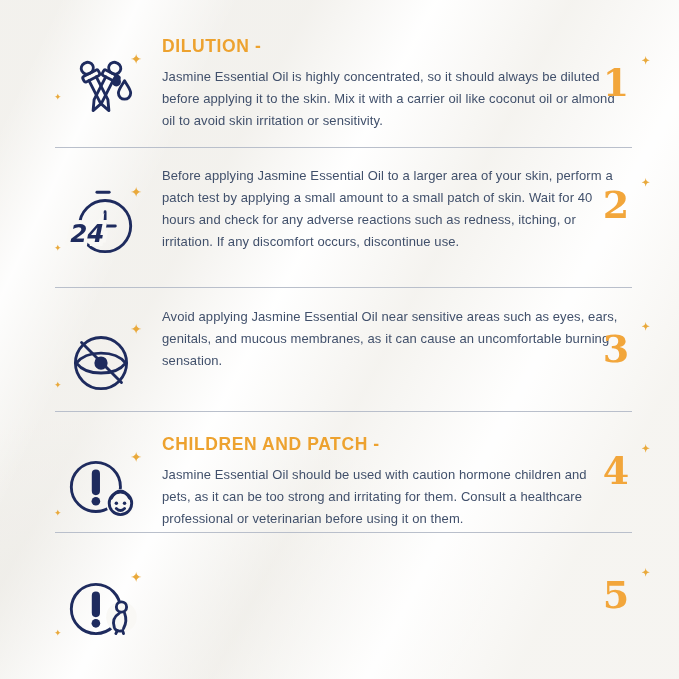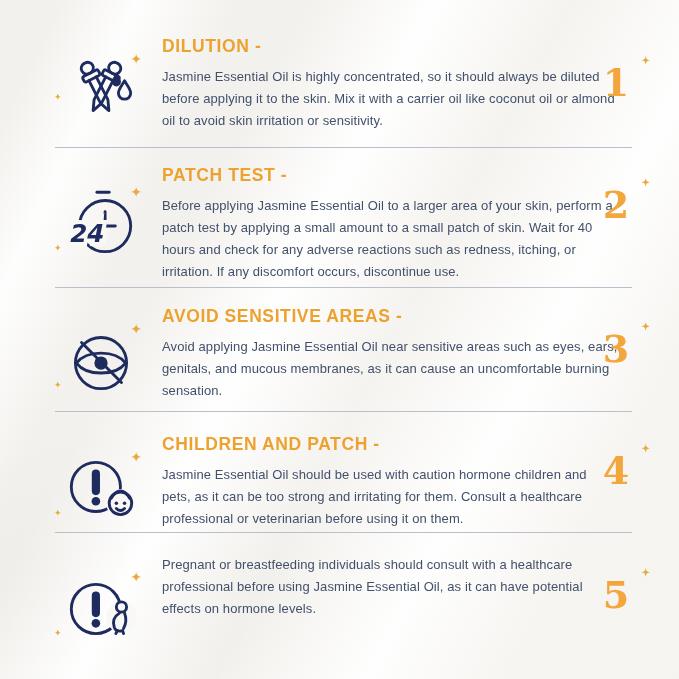--- a/index.html
+++ b/index.html
@@ -104,21 +104,20 @@
       <svg viewBox="0 0 84 84" aria-hidden="true">
         <path class="st" d="M38 11 h12"></path>
         <circle class="st" cx="46" cy="44" r="25"></circle>
         <path class="st" d="M46 44 V30 M46 44 h10"></path>
         <text x="12" y="60" font-size="24" font-weight="bold" font-style="italic" font-family="DejaVu Sans, sans-serif" fill="currentColor" stroke="#F9F8F5" stroke-width="8" paint-order="stroke">24</text>
       </svg>
       <span class="sparkle sp-tr">✦</span>
       <span class="sparkle sp-bl">✦</span>
     </div>
     <div class="content">
-      <h2>PATCH TEST -</h2>
       <p>Before applying Jasmine Essential Oil to a larger area of your skin, perform a patch test by applying a small amount to a small patch of skin. Wait for 40 hours and check for any adverse reactions such as redness, itching, or irritation. If any discomfort occurs, discontinue use.</p>
     </div>
   </div>
   <div class="num" style="top:186px;">
     <span>2</span>
     <span class="sparkle sp-num">✦</span>
   </div>
   <div class="divider" style="top:287px;"></div>
 
   <div class="section" style="top:306px;">
@@ -126,21 +125,20 @@
       <svg viewBox="0 0 84 84" aria-hidden="true">
         <circle class="st" cx="42" cy="44" r="25"></circle>
         <path class="st" d="M18 44 C28 31 56 31 66 44 C56 57 28 57 18 44 Z"></path>
         <circle class="fl" cx="42" cy="44" r="6.5"></circle>
         <path class="st" d="M23 24 L62 63"></path>
       </svg>
       <span class="sparkle sp-tr">✦</span>
       <span class="sparkle sp-bl">✦</span>
     </div>
     <div class="content">
-      <h2>AVOID SENSITIVE AREAS -</h2>
       <p>Avoid applying Jasmine Essential Oil near sensitive areas such as eyes, ears, genitals, and mucous membranes, as it can cause an uncomfortable burning sensation.</p>
     </div>
   </div>
   <div class="num" style="top:330px;">
     <span>3</span>
     <span class="sparkle sp-num">✦</span>
   </div>
   <div class="divider" style="top:411px;"></div>
 
   <div class="section" style="top:434px;">
@@ -179,21 +177,20 @@
         <circle class="mask" cx="62" cy="50" r="15"></circle>
         <circle class="st" cx="62" cy="40" r="5" stroke-width="2.4"></circle>
         <path class="st" d="M60 46 q-8 5 -5 14 q1.5 4 6.5 3.5" stroke-width="2.4"></path>
         <path class="st" d="M65 46 q3 8 -1 15" stroke-width="2.4"></path>
         <path class="st" d="M58 63 l-1.5 3 M63 63 l1 3" stroke-width="2"></path>
       </svg>
       <span class="sparkle sp-tr">✦</span>
       <span class="sparkle sp-bl">✦</span>
     </div>
     <div class="content">
-      <p>Pregnant or breastfeeding individuals should consult with a healthcare professional before using Jasmine Essential Oil, as it can have potential effects on hormone levels.</p>
     </div>
   </div>
   <div class="num" style="top:576px;">
     <span>5</span>
     <span class="sparkle sp-num">✦</span>
   </div>
 
 </div>
 
 </body></html>

